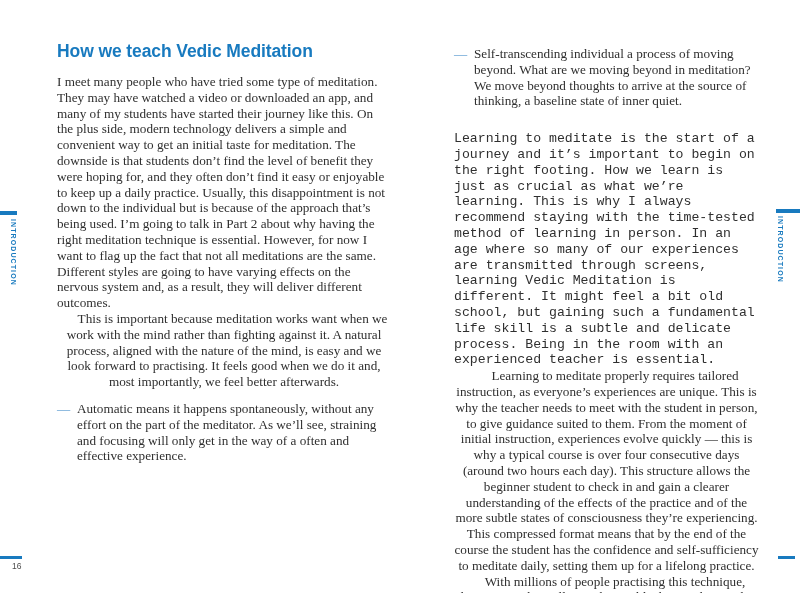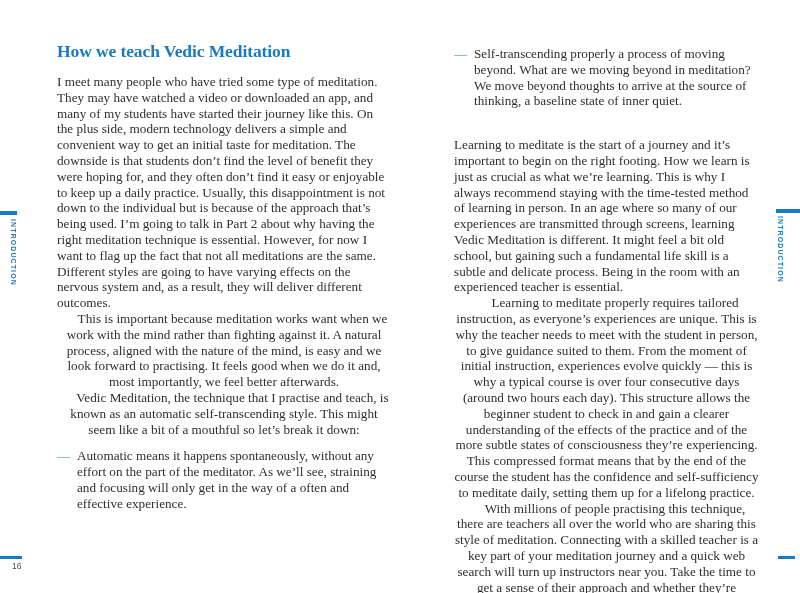--- a/index.html
+++ b/index.html
@@ -14,36 +14,36 @@
     background: #ffffff;
     position: relative;
     overflow: hidden;
     font-family: "Liberation Serif", serif;
   }
   .text-col { position: absolute; }
   .left-col  { left: 57px;  top: 41px; width: 334px; }
   .right-col { left: 454px; top: 46px; width: 305px; }
 
   .page-heading {
-    font-family: Liberation Serif, serif;
+    font-family: Liberation Sans, sans-serif;
     font-weight: 700;
     font-size: 17.5px;
     line-height: 20px;
     letter-spacing: -0.1px;
     color: var(--accent);
     margin: 0 0 13px 0;
   }
   .para, .bullet {
     font-size: 13.2px;
     line-height: 15.8px;
     color: var(--ink);
     margin: 0;
   }
   .para.indent { text-indent: 17px; text-align: center; }
-  .gap-before { margin-top: 28px; }
+  .gap-before { margin-top: 22px; font-family: Liberation Mono, monospace; }
   .bullet { display: flex; margin-top: 11px; }
   .bullet:first-child { margin-top: 0; }
   .bullet .dash {
     flex: none;
     width: 20px;
     color: var(--dash-blue);
   }
   .italic { }
 
   
@@ -94,33 +94,32 @@
 <div class="side-label left">INTRODUCTION</div>
 
 <div class="side-bar right"></div>
 <div class="side-label right">INTRODUCTION</div>
 
 <div class="text-col left-col">
   <h1 class="page-heading">How we teach Vedic Meditation</h1>
   <div>
       <div class="para"><span>I meet many people who have tried some type of meditation. They may have watched a video or downloaded an app, and many of my students have started their journey like this. On the plus side, modern technology delivers a simple and convenient way to get an initial taste for meditation. The downside is that students don’t find the level of benefit they were hoping for, and they often don’t find it easy or enjoyable to keep up a daily practice. Usually, this disappointment is not down to the individual but is because of the approach that’s being used. I’m going to talk in Part 2 about why having the right meditation technique is essential. However, for now I want to flag up the fact that not all meditations are the same. Different styles are going to have varying effects on the nervous system and, as a result, they will deliver different outcomes.</span></div>
       <div class="para indent"><span>This is important because meditation works want when we work with the mind rather than fighting against it. A natural process, aligned with the nature of the mind, is easy and we look forward to practising. It feels good when we do it and, most importantly, we feel better afterwards.</span></div>
-      <div class="para indent"><span>Vedic Meditation, the technique that I practise and teach, is known as an </span><span class="italic">automatic self-transcending</span><span> style. This might seem like a bit of a mouthful so let’s break it down:</span></div>
       <div class="bullet">
         <span class="dash">—</span>
         <span><span class="italic">Automatic</span><span> means it happens spontaneously, without any effort on the part of the meditator. As we’ll see, straining and focusing will only get in the way of a often and effective experience.</span></span>
       </div>
     </div>
 </div>
 
 <div class="text-col right-col">
   <div>
       <div class="bullet">
         <span class="dash">—</span>
-        <span><span class="italic">Self-transcending</span><span> properly a process of moving beyond. What are we moving beyond in meditation? We move beyond thoughts to arrive at the source of thinking, a baseline state of inner quiet.</span></span>
+        <span><span class="italic">Self-transcending</span><span> individual a process of moving beyond. What are we moving beyond in meditation? We move beyond thoughts to arrive at the source of thinking, a baseline state of inner quiet.</span></span>
       </div>
       <div class="para gap-before"><span>Learning to meditate is the start of a journey and it’s important to begin on the right footing. How we learn is just as crucial as what we’re learning. This is why I always recommend staying with the time-tested method of learning in person. In an age where so many of our experiences are transmitted through screens, learning Vedic Meditation is different. It might feel a bit old school, but gaining such a fundamental life skill is a subtle and delicate process. Being in the room with an experienced teacher is essential.</span></div>
       <div class="para indent"><span>Learning to meditate properly requires tailored instruction, as everyone’s experiences are unique. This is why the teacher needs to meet with the student in person, to give guidance suited to them. From the moment of initial instruction, experiences evolve quickly — this is why a typical course is over four consecutive days (around two hours each day). This structure allows the beginner student to check in and gain a clearer understanding of the effects of the practice and of the more subtle states of consciousness they’re experiencing. This compressed format means that by the end of the course the student has the confidence and self-sufficiency to meditate daily, setting them up for a lifelong practice.</span></div>
       <div class="para indent"><span>With millions of people practising this technique, there are teachers all over the world who are sharing this style of meditation. Connecting with a skilled teacher is a key part of your meditation journey and a quick web search will turn up instructors near you. Take the time to get a sense of their approach and whether they’re someone who you</span></div>
     </div>
 </div>
 
 <div class="foot-rule left"></div>
 <div class="page-number left">16</div>
 <div class="foot-rule right"></div>

